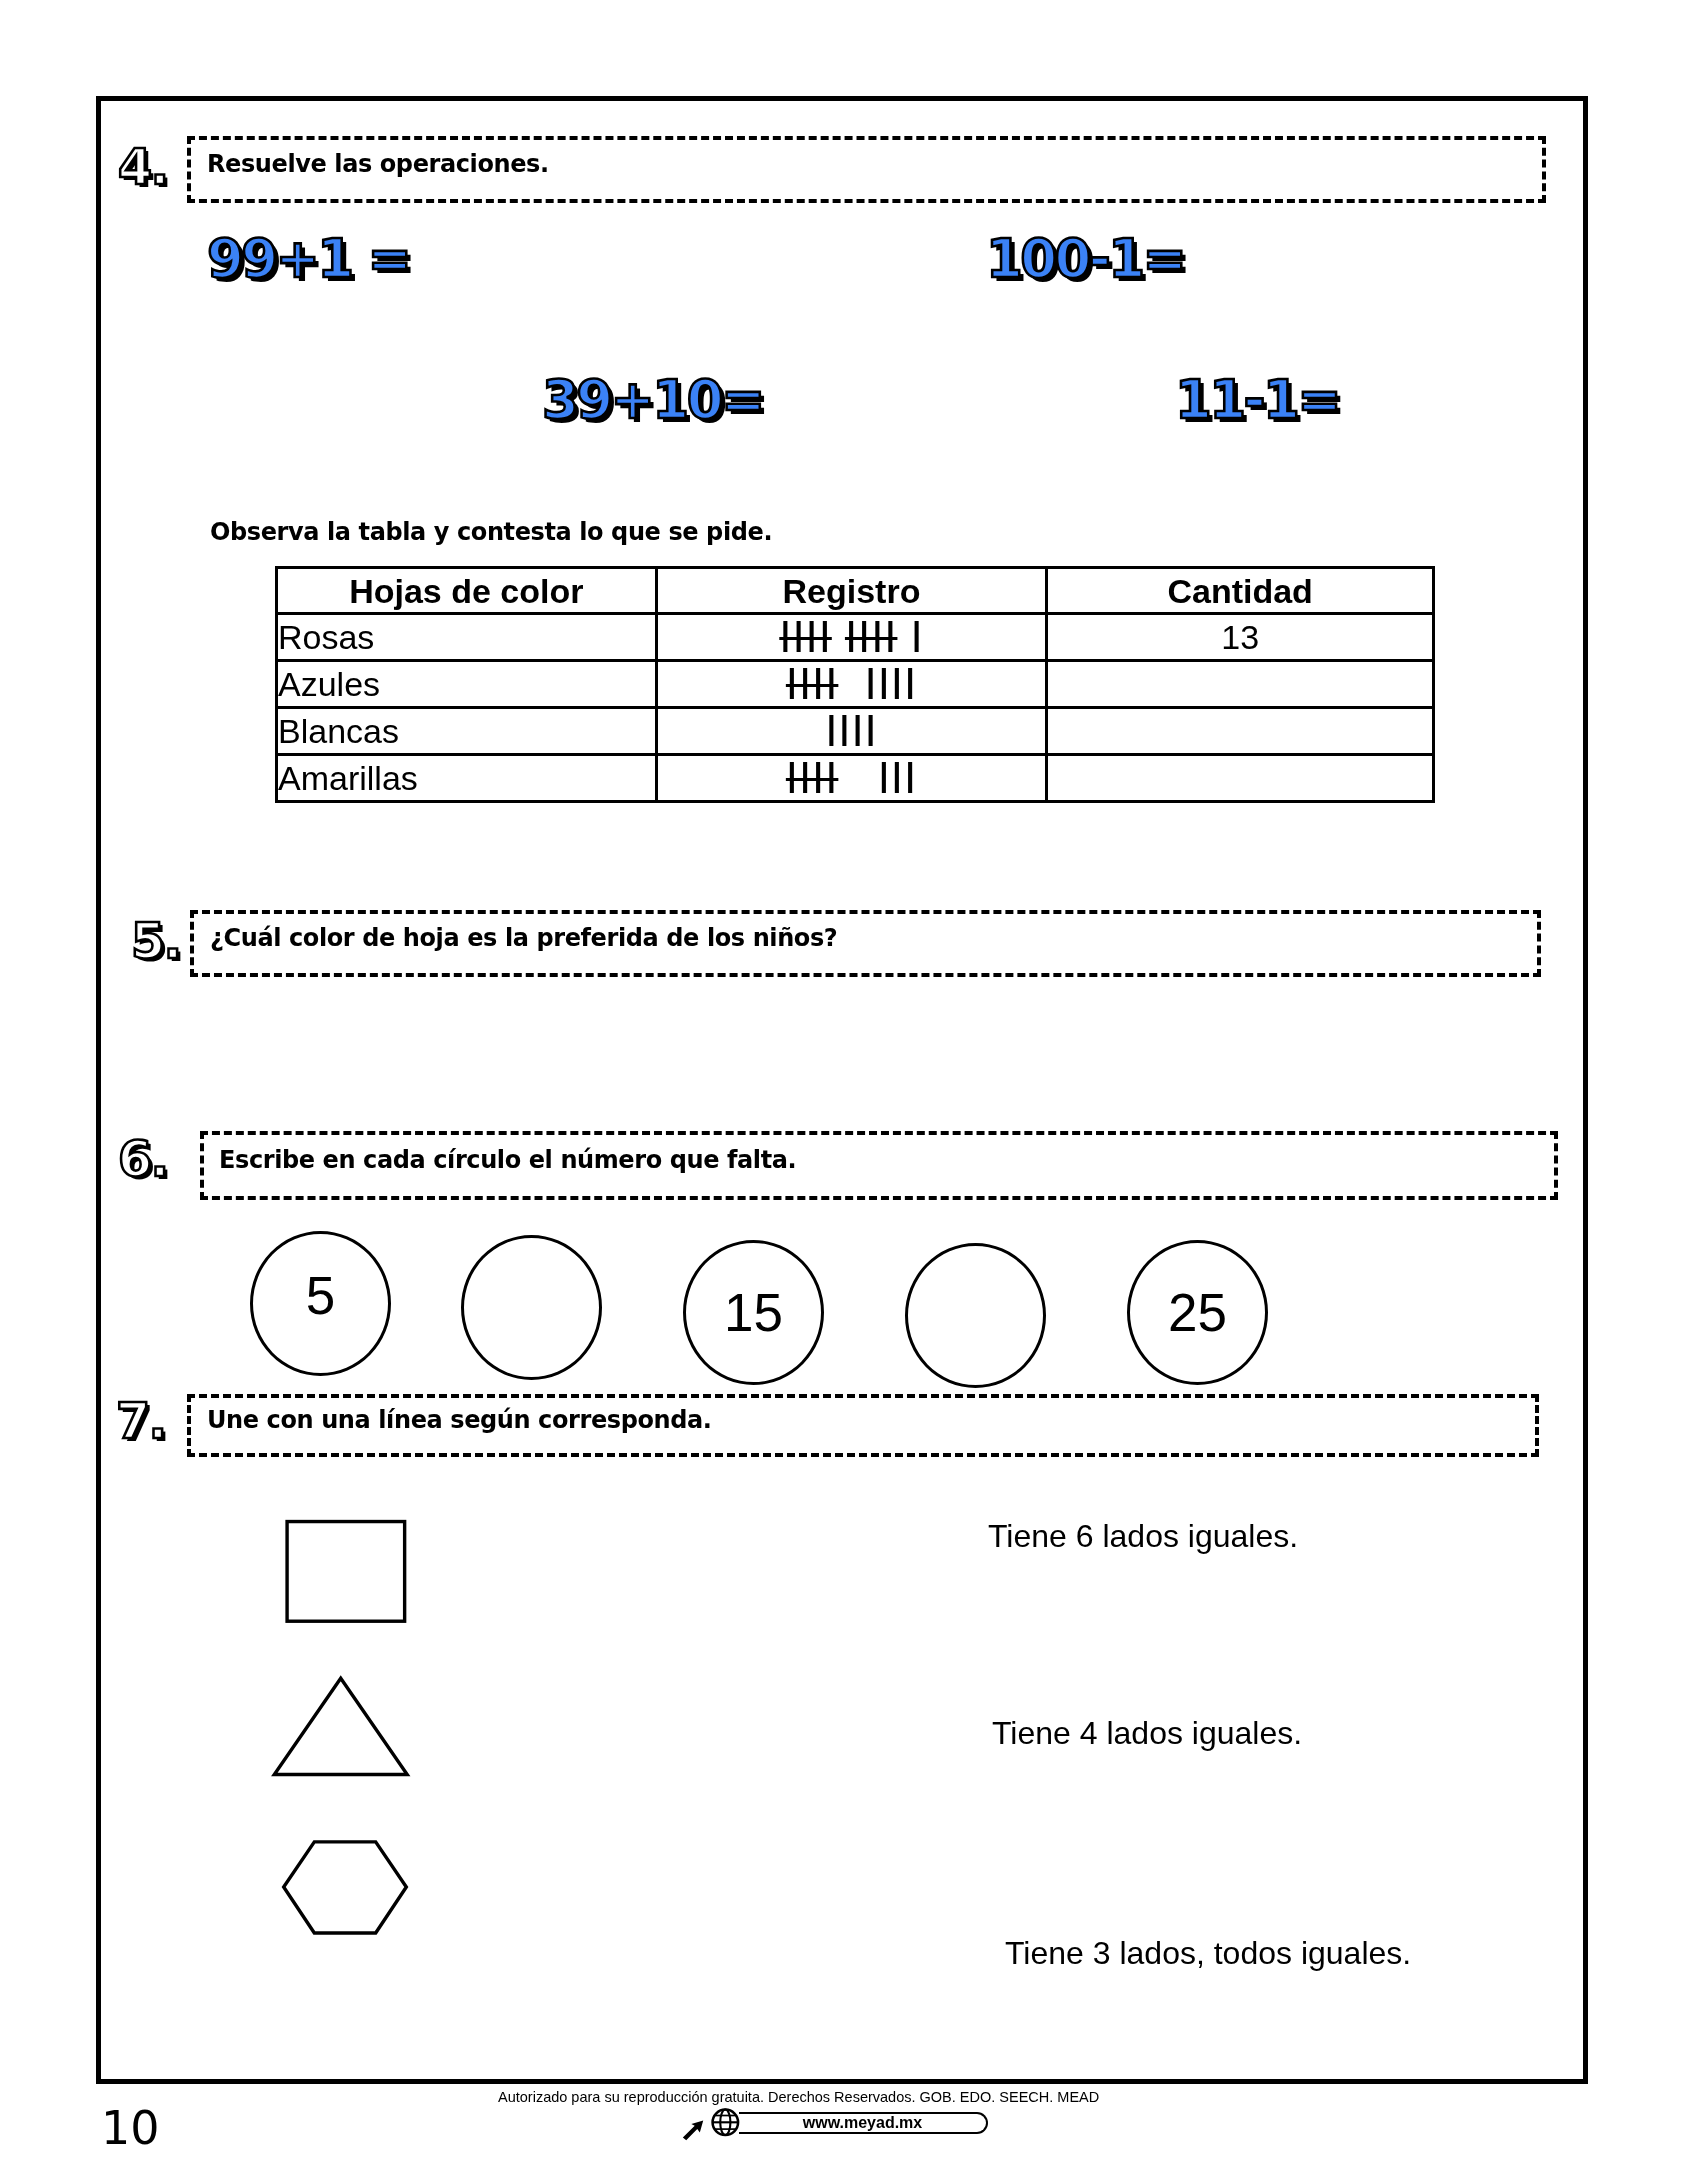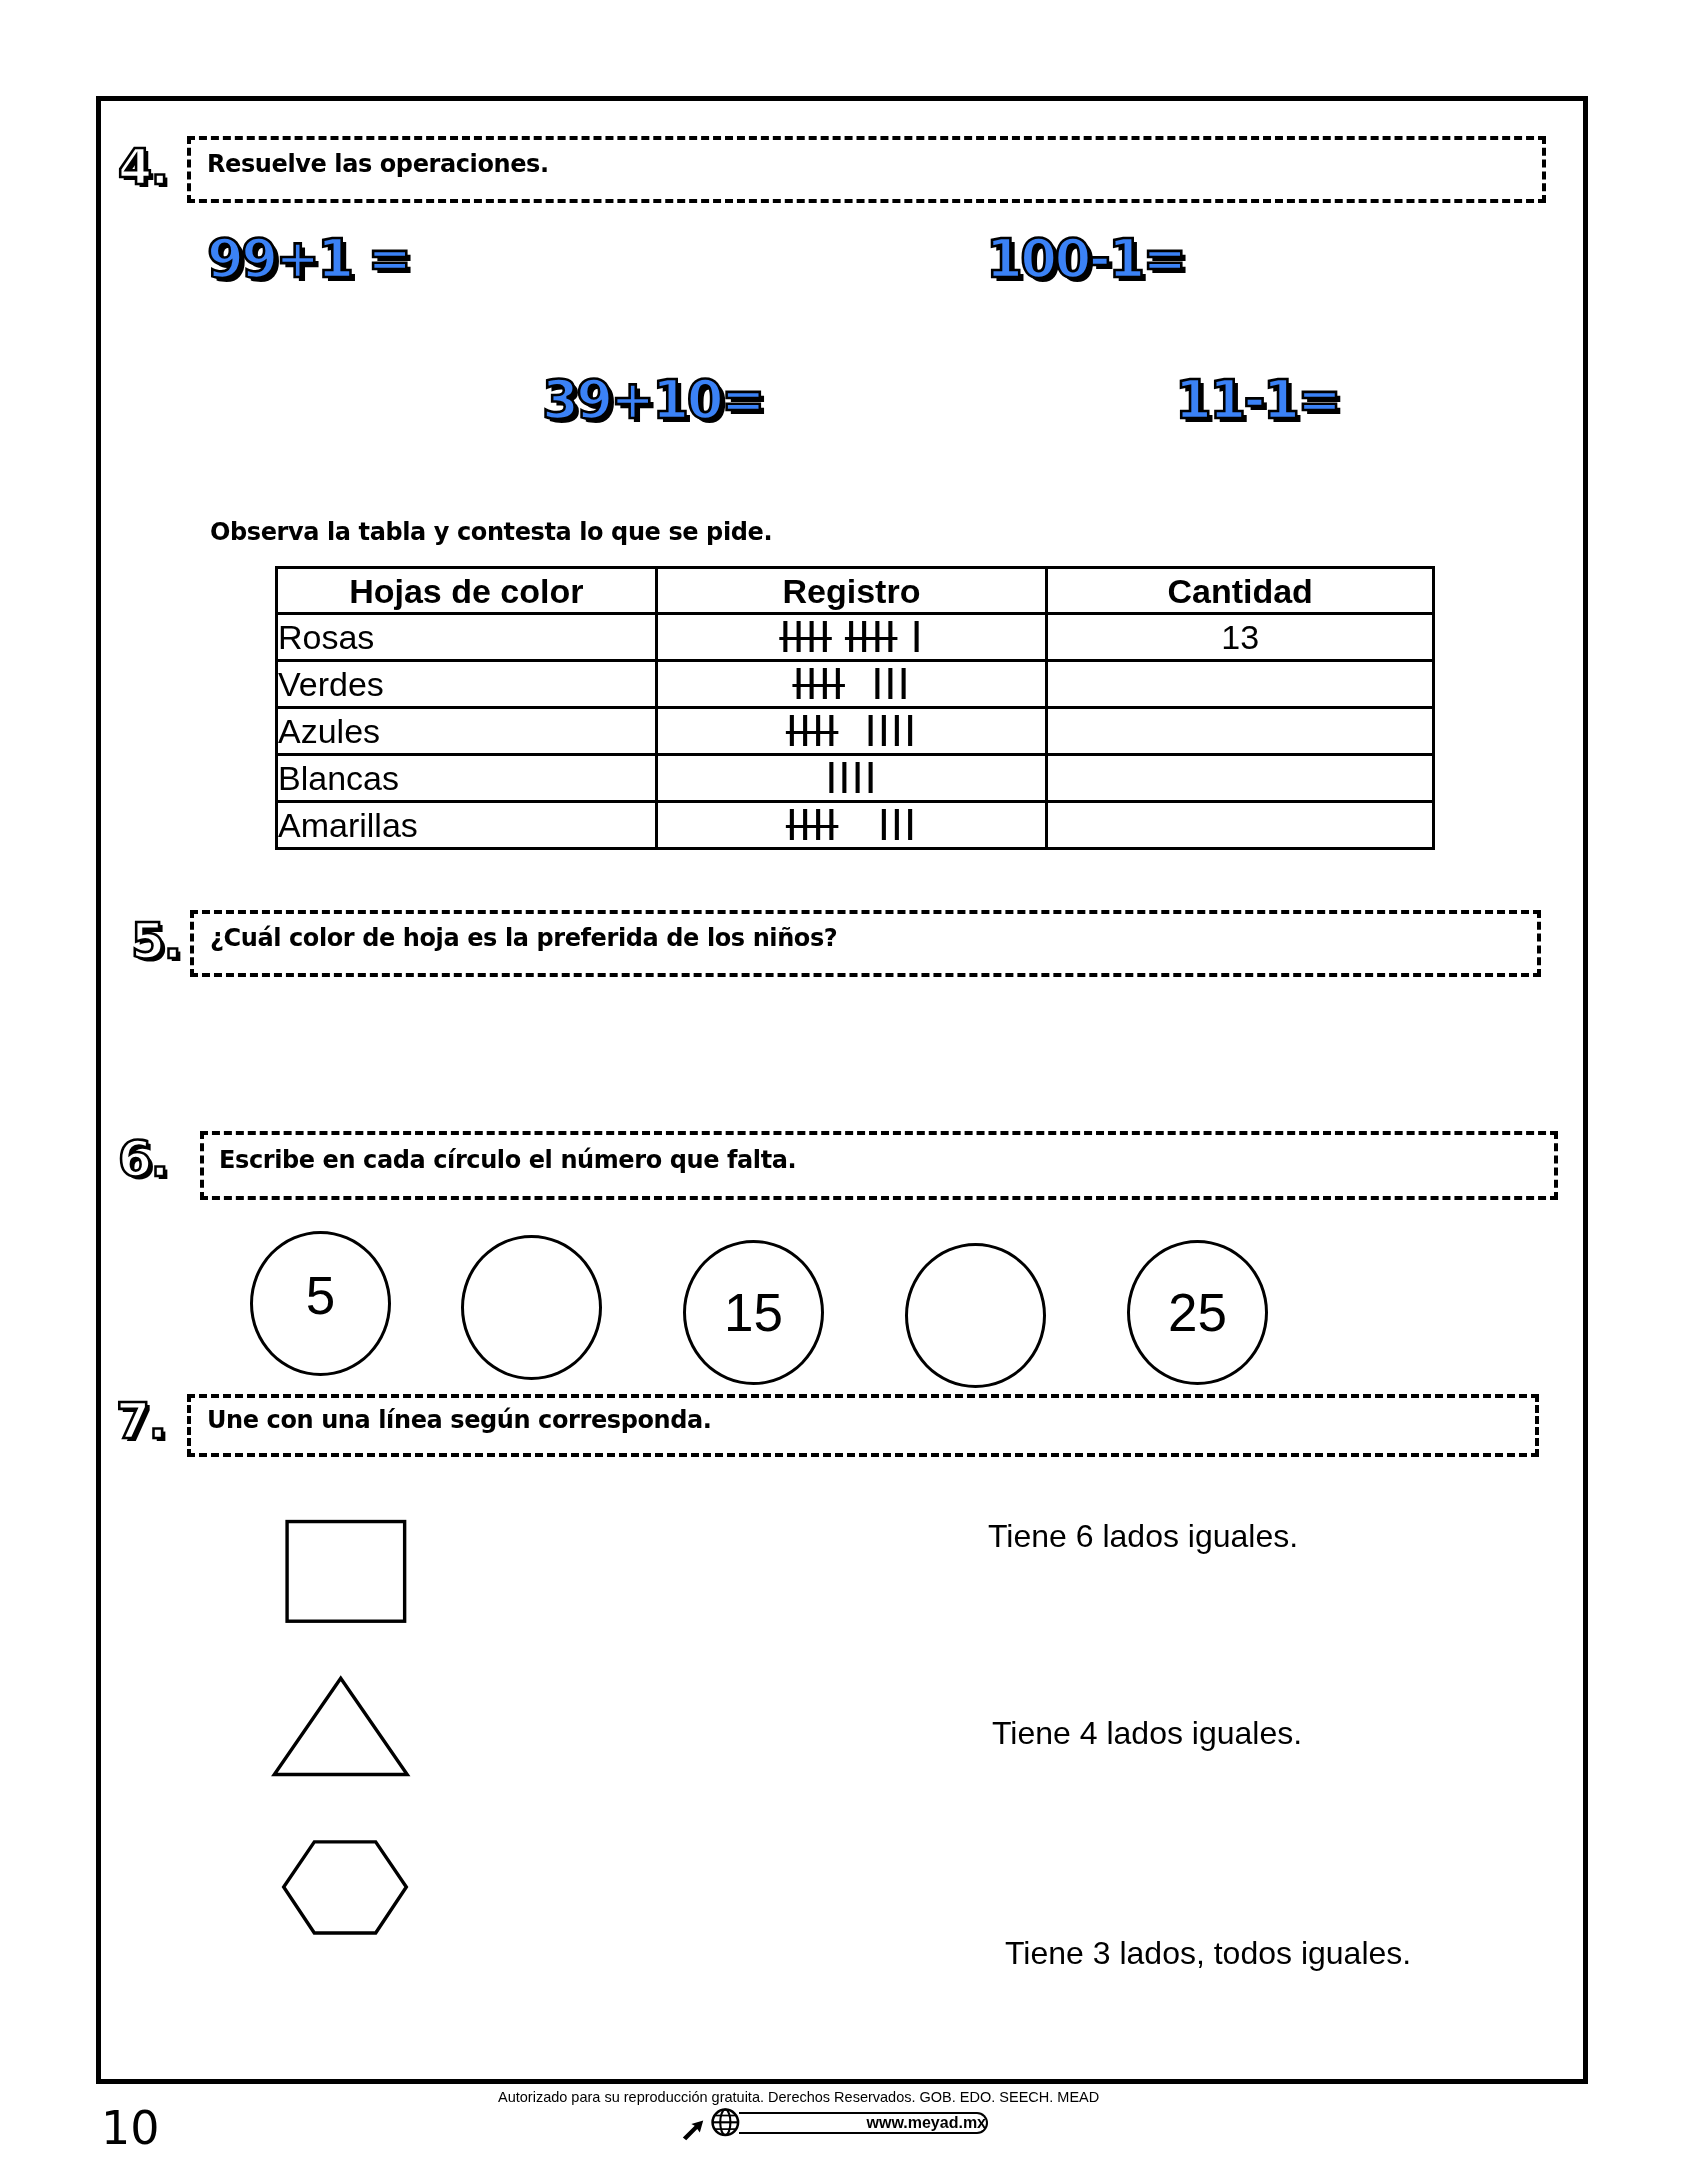--- a/index.html
+++ b/index.html
@@ -18,21 +18,21 @@
   table.tally td.c-name { text-align: left; }
   table.tally td.c-reg, table.tally td.c-qty { text-align: center; }
   .tally-marks { font-family: "Liberation Sans", sans-serif; font-size: 44px; letter-spacing: 0.9px; }
   .tally-five { text-decoration: line-through; text-decoration-thickness: 2.6px; }
   .circle { width: 141px; height: 145px; border: 3.4px solid #000; border-radius: 50%; box-sizing: border-box;
             display: flex; align-items: center; justify-content: center; font-family: "Liberation Sans", sans-serif; font-size: 53px; }
   .desc { font-family: "Liberation Sans", sans-serif; font-size: 32px; white-space: nowrap; line-height: 1; }
   .pagenum { font-family: "DejaVu Sans", sans-serif; font-size: 46px; font-weight: normal; }
   .footer-text { font-family: "Liberation Sans", sans-serif; font-size: 14.5px; white-space: nowrap; }
   .url-pill { border: 2.6px solid #000; border-left: none; border-radius: 0 15.3px 15.3px 0; height: 22px; box-sizing: border-box;
-              font-family: "Liberation Sans", sans-serif; font-weight: bold; font-size: 16px; display: flex; align-items: center; justify-content: flex-end; }
+              font-family: "Liberation Sans", sans-serif; font-weight: bold; font-size: 16px; display: flex; align-items: center; justify-content: center; }
 </style>
 </head>
 <body>
 
 <div class="abs frame"></div>
 
 <div class="abs qnum" style="left:118px; top:143px;">4.</div>
 <div class="abs dashbox" style="left:187px; top:136px; width:1359px; height:67px;"></div>
 <div class="abs instr" style="left:207px; top:152px;">Resuelve las operaciones.</div>
 
@@ -56,27 +56,20 @@
       <th>Cantidad</th>
     </tr>
   </thead>
   <tbody>
     <tr>
       <td class="c-name">Rosas</td>
       <td class="c-reg">
         <span class="tally-marks"><span class="tally-five">IIII</span>&nbsp;<span class="tally-five">IIII</span>&nbsp;I</span>
       </td>
       <td class="c-qty">13</td>
-    </tr>
-    <tr>
-      <td class="c-name">Verdes</td>
-      <td class="c-reg">
-        <span class="tally-marks"><span class="tally-five">IIII</span>&nbsp;&nbsp;III</span>
-      </td>
-      <td class="c-qty"></td>
     </tr>
     <tr>
       <td class="c-name">Azules</td>
       <td class="c-reg">
         <span class="tally-marks"><span class="tally-five">IIII</span>&nbsp;&nbsp;IIII</span>
       </td>
       <td class="c-qty"></td>
     </tr>
     <tr>
       <td class="c-name">Blancas</td>

